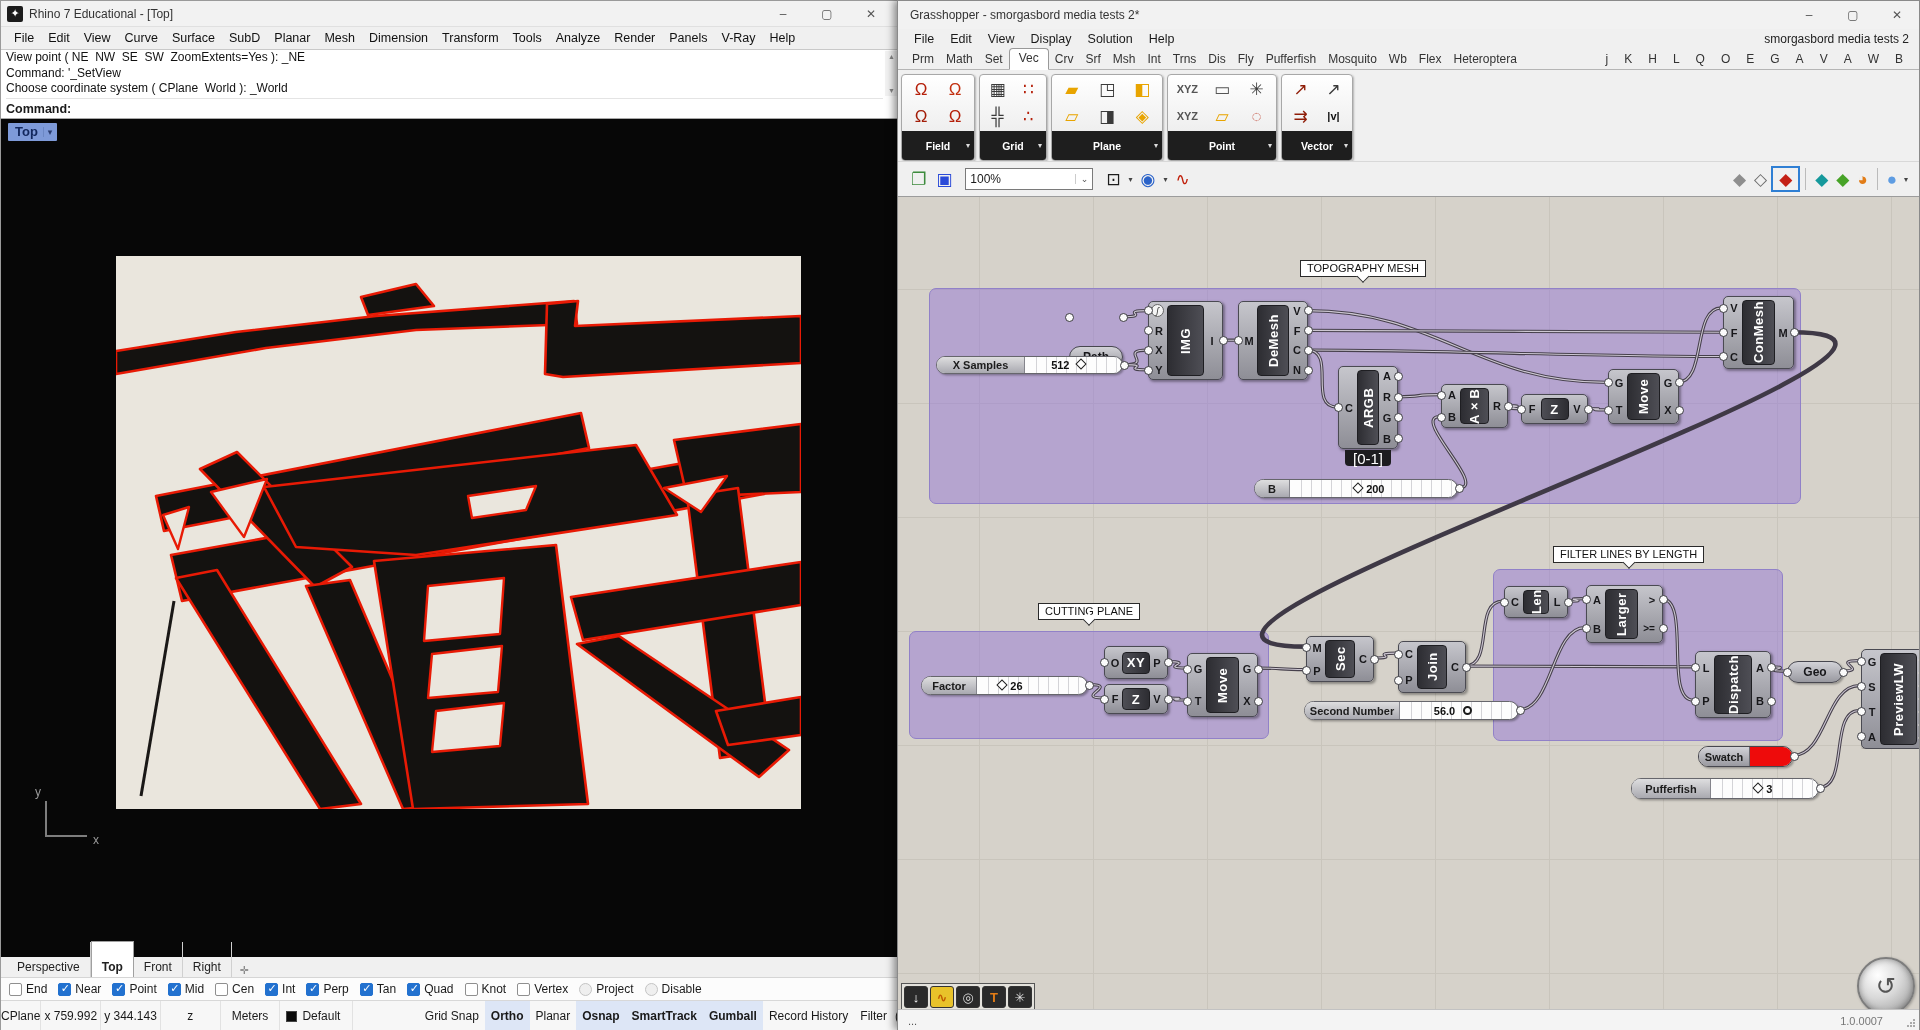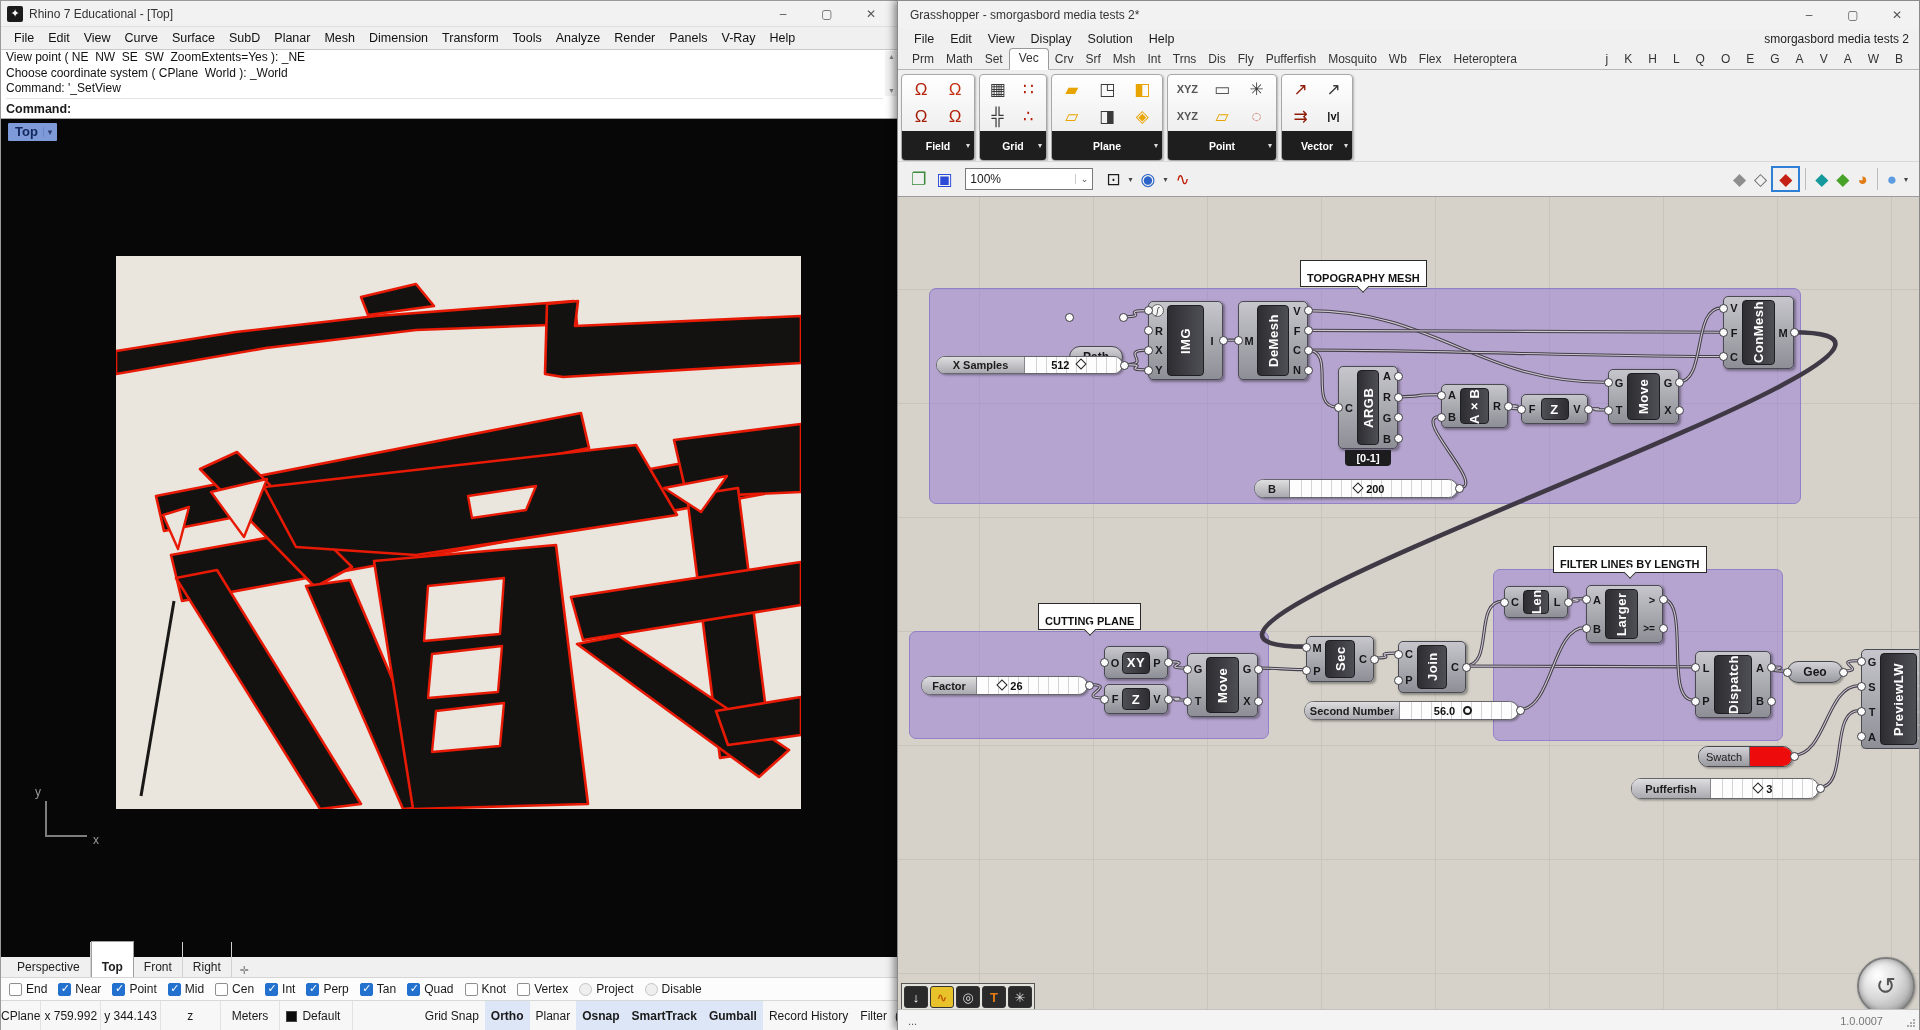--- a/index.html
+++ b/index.html
@@ -72,43 +72,43 @@
 .ticon{font-size:17px;padding:0 5px;line-height:1}
 .tcombo{width:128px;height:22px;border:1px solid #7a7a7a;background:#fff;display:flex;align-items:center;font-size:12px;padding:0 4px;margin:0 8px}
 .tcombo .car{margin-left:auto;font-size:9px;color:#555;border-left:1px solid #ccc;padding-left:5px}
 .tcaret{font-size:8px;color:#444;padding:0 3px}
 .gemrow{margin-left:auto;display:flex;align-items:center}
 .gem{font-size:17px;padding:0 4px;line-height:1}
 .gemsel{border:2px solid #2f7fd4;padding:0 2px;display:flex;align-items:center;height:26px}
 .tsep{width:1px;height:22px;background:#bbb;margin:0 5px}
 .g-canvas{position:absolute;left:0;top:196px;right:0;height:812px;overflow:hidden;background-color:#d6d2ca;background-image:linear-gradient(#c9c5bc 1px,transparent 1px),linear-gradient(90deg,#c9c5bc 1px,transparent 1px);background-size:114px 114px;background-position:-33px -22px}
 .ggroup{position:absolute;background:rgba(148,118,212,.50);border:1px solid #9181c8;border-radius:7px;z-index:1}
-.glabel{position:absolute;background:#fff;border:1px solid #2a2a2a;font-size:11px;font-weight:bold;padding:11px 6px 2px;z-index:2;white-space:nowrap;color:#111}
+.glabel{position:absolute;background:#fff;border:1px solid #2a2a2a;font-size:11px;font-weight:normal;padding:1px 6px 2px;z-index:2;white-space:nowrap;color:#111}
 .glabel::after{content:"";position:absolute;left:50%;bottom:-5px;width:8px;height:8px;background:#fff;border-right:1px solid #2a2a2a;border-bottom:1px solid #2a2a2a;transform:translateX(-50%) rotate(45deg)}
 #wire-svg{position:absolute;inset:0;z-index:2}
 #gh-nodes{position:absolute;inset:0;z-index:3}
 .node{position:absolute;border:1px solid #4a4a52;border-radius:5px;background:linear-gradient(180deg,#c6c6cc,#8e8e96);box-shadow:1.5px 1.5px 2.5px rgba(0,0,0,.35)}
 .node.torn{border-radius:5px 0 0 5px;clip-path:polygon(0 0,93% 0,100% 5%,92% 11%,100% 17%,92% 24%,100% 30%,92% 37%,100% 43%,92% 50%,100% 56%,92% 63%,100% 69%,92% 76%,100% 82%,92% 89%,100% 94%,93% 100%,0 100%)}
 .pill{position:absolute;top:3px;bottom:3px;background:linear-gradient(90deg,#4e4e55,#2d2d32);border:1px solid #1e1e22;border-radius:4px;color:#fff;font-weight:bold;font-size:13px;display:flex;align-items:center;justify-content:center;writing-mode:vertical-rl;transform:rotate(180deg);letter-spacing:.5px}
 .pill.hpill{writing-mode:horizontal-tb;transform:none;font-size:13px}
 .plbl{position:absolute;font-size:11px;font-weight:bold;color:#17171a;width:18px;text-align:center}
 .plbl.wide{width:24px;font-size:10px}
 .badge{position:absolute;left:2px;top:2px;width:13px;height:13px;background:#f4f4f4;border:1px solid #666;border-radius:50%;font-size:9px;display:flex;align-items:center;justify-content:center;color:#333;font-style:italic}
 .pdot{position:absolute;width:9px;height:9px;border-radius:50%;background:#fbfbfb;border:1.5px solid #3a3a40;margin:-4.5px 0 0 -4.5px;z-index:4}
 .capsule{position:absolute;border-radius:11px;background:linear-gradient(180deg,#d2d2d7,#9999a0);border:1.5px solid #47474f;display:flex;align-items:center;justify-content:center;font-weight:bold;font-size:12px;color:#17171a;box-shadow:1.5px 1.5px 2px rgba(0,0,0,.3)}
 .slider{position:absolute;border:1.5px solid #66666c;border-radius:10px;background:#fdfdfd;box-shadow:1.5px 1.5px 2px rgba(0,0,0,.3)}
 .sl-label{position:absolute;left:0;top:0;bottom:0;background:linear-gradient(180deg,#dededf,#a9a9b0);border-right:1.5px solid #85858c;border-radius:8px 0 0 8px;display:flex;align-items:center;justify-content:center;font-size:11px;color:#1c1c1c;font-weight:bold;overflow:hidden}
 .sl-track{position:absolute;top:0;bottom:0;background:repeating-linear-gradient(90deg,transparent 0 9px,#cfcfd3 9px 10px);opacity:.9}
 .sl-val{position:absolute;top:0;bottom:0;display:flex;align-items:center;font-size:11px;font-weight:bold;color:#101010;z-index:2}
 .sl-handle{position:absolute;top:50%;width:8px;height:8px;background:#fff;border:1.6px solid #222;margin-top:-5px;z-index:2}
 .sl-handle.diamond{transform:rotate(45deg)}
 .sl-handle.round{border-radius:50%;width:9px;height:9px;background:#fff;border:2.2px solid #1a1a1a}
-.tagnode{position:absolute;background:#1c1c1f;color:#fff;font-size:11px;font-weight:bold;display:flex;align-items:center;justify-content:center;border-radius:0 0 4px 4px;z-index:3}
+.tagnode{position:absolute;background:#1c1c1f;color:#fff;font-size:15px;font-weight:normal;display:flex;align-items:center;justify-content:center;border-radius:0 0 4px 4px;z-index:3}
 .swatchnode{position:absolute;display:flex;border:1.5px solid #47474f;border-radius:10px;overflow:hidden;box-shadow:1.5px 1.5px 2px rgba(0,0,0,.3);z-index:3}
-.sw-label{background:linear-gradient(180deg,#d2d2d7,#9999a0);display:flex;align-items:center;justify-content:center;font-size:11px;font-weight:normal;flex:0 0 55%;border-right:1px solid #6a6a70}
+.sw-label{background:linear-gradient(180deg,#d2d2d7,#9999a0);display:flex;align-items:center;justify-content:center;font-size:11px;font-weight:bold;flex:0 0 55%;border-right:1px solid #6a6a70}
 .sw-color{flex:1}
 .g-minibar{position:absolute;left:3px;top:786px;display:flex;gap:2px;padding:2px;background:#e4e2dc;border:1px solid #555;z-index:6}
 .mini{width:24px;height:22px;display:flex;align-items:center;justify-content:center;font-size:13px;font-weight:bold;border:1px solid #333;border-radius:3px}
 .g-compass{position:absolute;right:4px;bottom:-6px;width:58px;height:58px;border-radius:50%;background:radial-gradient(circle at 35% 30%,#ffffff,#d8d8d8 45%,#939393);border:2px solid #7d7d7d;box-shadow:inset 0 0 6px rgba(0,0,0,.35),1px 1px 3px rgba(0,0,0,.3);z-index:6;display:flex;align-items:center;justify-content:center;color:#555;font-size:24px}
 .g-status{position:absolute;left:0;top:1008px;right:0;height:22px;background:#f4f4f4;border-top:1px solid #c2c2c2;display:flex;align-items:center;padding:0 10px;font-size:11px;color:#555}
 .g-ver{margin-left:auto;color:#777;padding-right:26px}
 .grip{position:absolute;right:3px;bottom:3px;width:10px;height:10px;background:radial-gradient(circle at 2px 8px,#aaa 1px,transparent 1.5px),radial-gradient(circle at 5px 5px,#aaa 1px,transparent 1.5px),radial-gradient(circle at 8px 2px,#aaa 1px,transparent 1.5px),radial-gradient(circle at 5px 8px,#aaa 1px,transparent 1.5px),radial-gradient(circle at 8px 5px,#aaa 1px,transparent 1.5px),radial-gradient(circle at 8px 8px,#aaa 1px,transparent 1.5px)}
 .bk{fill:#141210;stroke:#e81a05;stroke-width:2.6;stroke-linejoin:round}
 .hl{fill:#eae6dd;stroke:#e81a05;stroke-width:2.4;stroke-linejoin:round}
 .scr{fill:none;stroke:#1a1816;stroke-width:3}
@@ -142,22 +142,22 @@
         <span class="rmenu">Tools</span>
         <span class="rmenu">Analyze</span>
         <span class="rmenu">Render</span>
         <span class="rmenu">Panels</span>
         <span class="rmenu">V-Ray</span>
         <span class="rmenu">Help</span>
       </div>
     <div class="r-cmd">
       <div id="rhino-cmd-lines">
           <div class="cline">View point ( NE  NW  SE  SW  ZoomExtents=Yes ): _NE</div>
+          <div class="cline">Command: '_SetView</div>
           <div class="cline">Choose coordinate system ( CPlane  World ): _World</div>
-          <div class="cline">Command: '_SetView</div>
         </div>
       <div class="r-prompt">Command:</div>
       <div class="r-cmd-scroll">
         <span style="color: rgb(136, 136, 136);">▲</span>
         <span style="color: rgb(136, 136, 136);">▼</span>
       </div>
     </div>
     <div class="r-viewport">
       <div class="vp-label">
         <span>Top</span>

